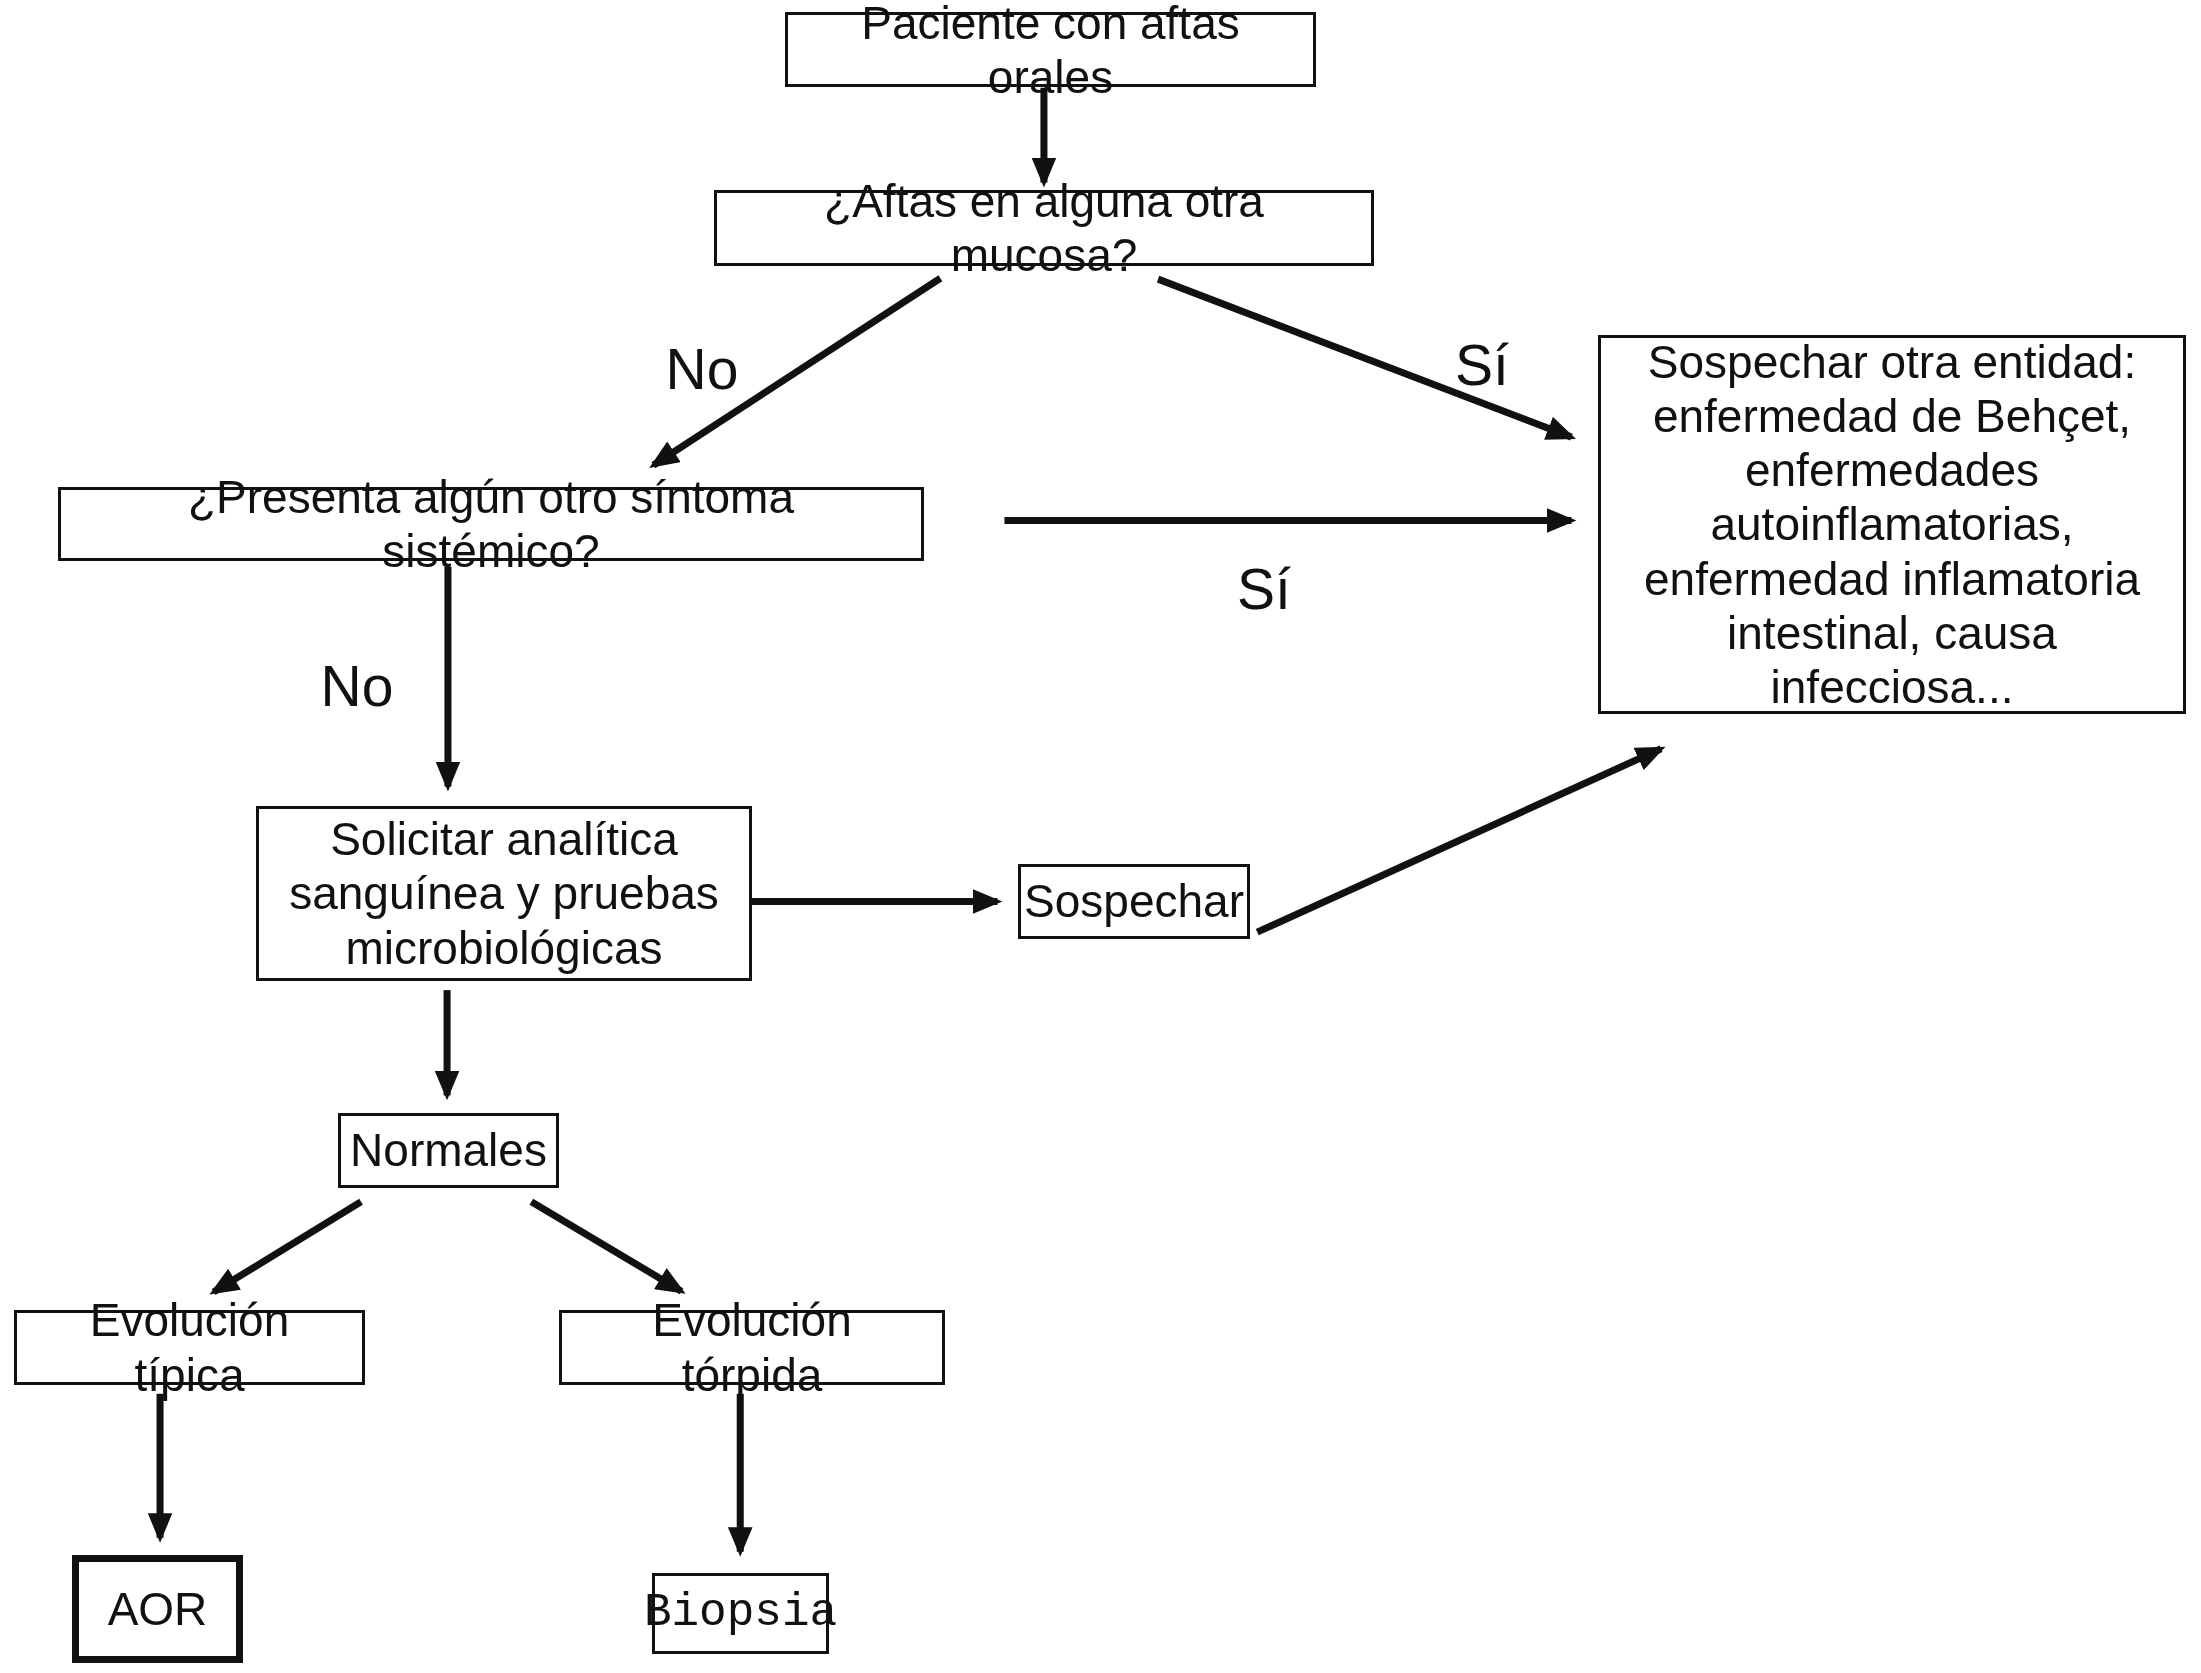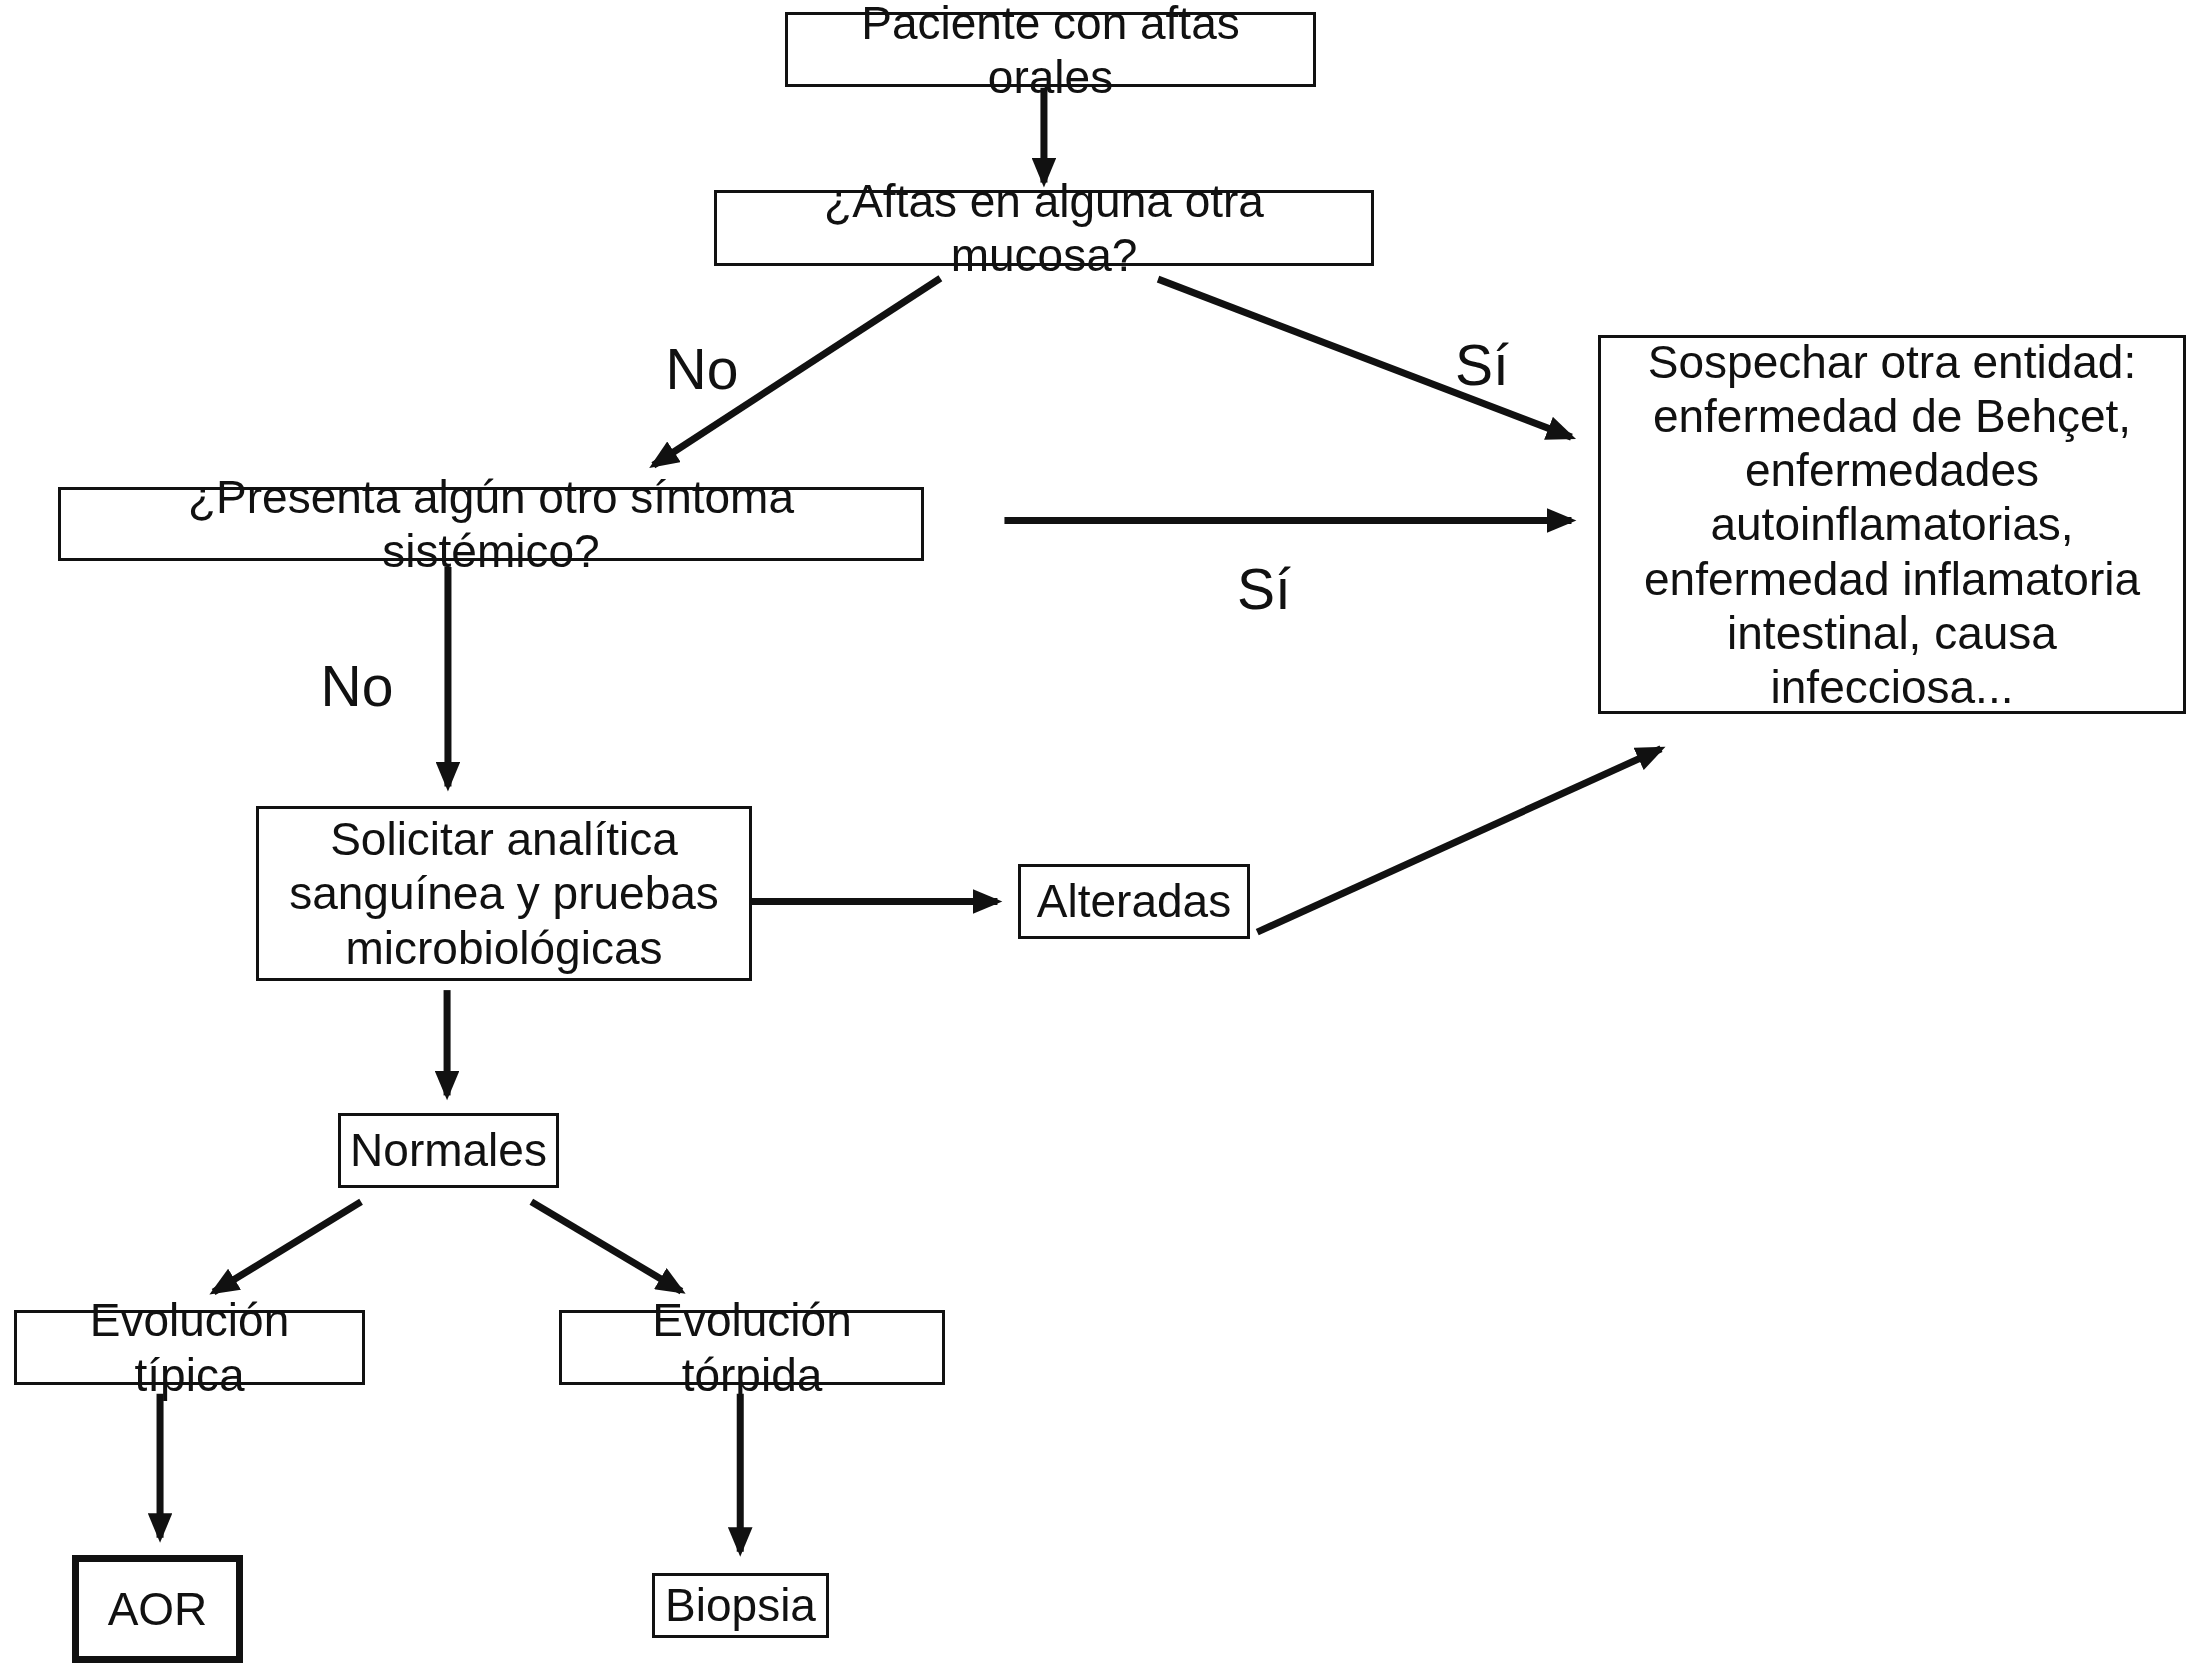--- a/index.html
+++ b/index.html
@@ -80,31 +80,31 @@
 enfermedad inflamatoria
 intestinal, causa
 infecciosa...</div>
 
   <div class="node" style="left:58px; top:487px; width:866px; height:74px;">¿Presenta algún otro síntoma sistémico?</div>
 
   <div class="node" style="left:216px; top:806px; width:496px; height:175px;margin-left:40px;">Solicitar analítica
 sanguínea y pruebas
 microbiológicas</div>
 
-  <div class="node" style="left:1018px; top:864px; width:232px; height:75px;">Alteradas</div>
+  <div class="node" style="left:1018px; top:864px; width:232px; height:75px;">Sospechar</div>
 
   <div class="node" style="left:338px; top:1113px; width:221px; height:75px;">Normales</div>
 
   <div class="node" style="left:14px; top:1310px; width:351px; height:75px;">Evolución típica</div>
 
   <div class="node" style="left:559px; top:1310px; width:386px; height:75px;">Evolución tórpida</div>
 
   <div class="node thick" style="left:72px; top:1555px; width:171px; height:108px;">AOR</div>
 
-  <div class="node" style="left:652px; top:1573px; width:177px; height:65px;">Biopsia</div>
+  <div class="node" style="left:652px; top:1573px; width:177px; height:81px;font-family:Liberation Mono, monospace;">Biopsia</div>
 
   <div class="elabel" style="left:702px; top:338px;">No</div>
 
   <div class="elabel" style="left:1482px; top:334px;">Sí</div>
 
   <div class="elabel" style="left:1264px; top:558px;">Sí</div>
 
   <div class="elabel" style="left:357px; top:655px;">No</div>
 
 </div>

